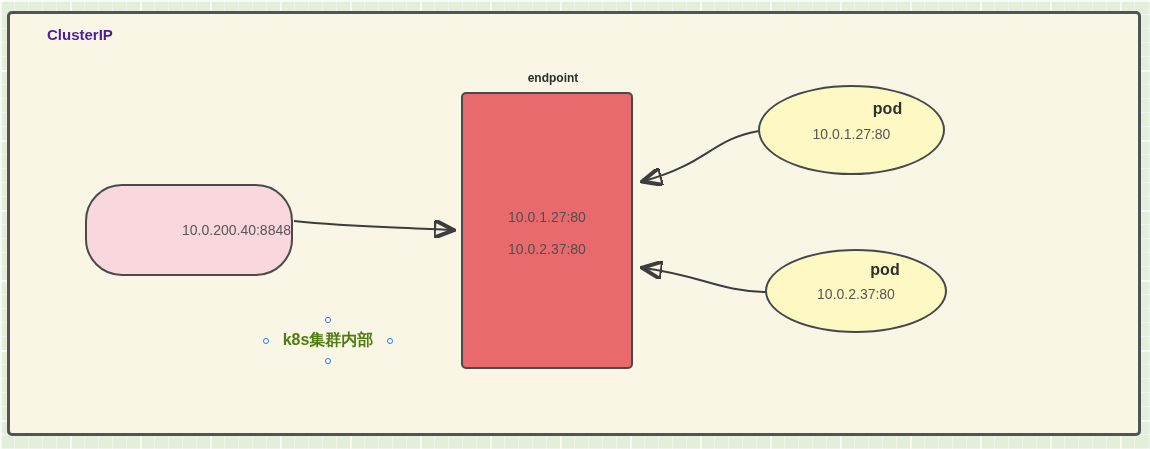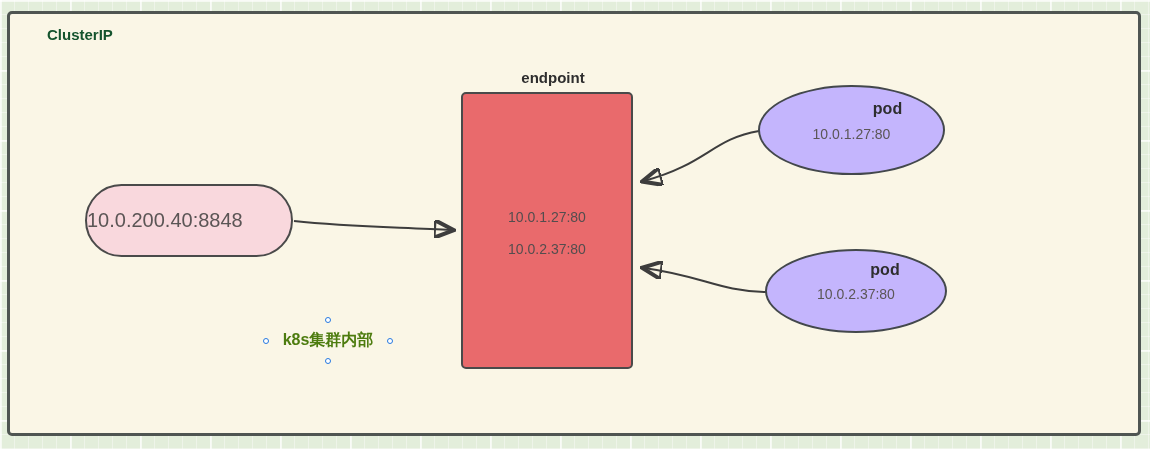--- a/index.html
+++ b/index.html
@@ -22,57 +22,57 @@
     position: absolute; left: 7px; top: 11px;
     width: 1134px; height: 425px;
     background: #faf6e6;
     border: 3px solid #4f5552;
     border-radius: 5px;
     box-sizing: border-box;
   }
 
   .diagram-title {
     position: absolute; left: 47px; top: 25px;
-    font-size: 15px; font-weight: bold; color: #14532d; line-height: 20px;
+    font-size: 15px; font-weight: bold; color: #4c1d95; line-height: 20px;
   }
 
   .node-label {
     position: absolute; text-align: center;
-    font-size: 15px; font-weight: bold; color: #2e2e2e; line-height: 20px;
+    font-size: 12px; font-weight: bold; color: #2e2e2e; line-height: 20px;
   }
   .svc-label { left: 85px; top: 156px; width: 195px; }
   .endpoint-label { left: 461px; top: 68px; width: 184px; }
 
   .svc-shape {
     position: absolute; left: 85px; top: 184px;
-    width: 208px; height: 73px;
+    width: 208px; height: 92px;
     background: #f9d8dd;
     border: 2px solid #4a4a4a;
     border-radius: 37px;
     box-sizing: border-box;
-    display: flex; align-items: center; justify-content: flex-start;
-    font-size: 20px; color: #5b5555;
+    display: flex; align-items: center; justify-content: flex-end;
+    font-size: 14px; color: #5b5555;
   }
 
   .endpoint-shape {
     position: absolute; left: 461px; top: 92px;
     width: 172px; height: 277px;
     background: #e96a6c;
     border: 2px solid #4a4a4a;
     border-radius: 5px;
     box-sizing: border-box;
   }
   .ep-lines {
     position: absolute; left: 0; right: 0; top: 107px;
     text-align: center; font-size: 14px; color: #534d4e; line-height: 32px;
   }
 
   .pod-shape {
     position: absolute;
-    background: #c4b5fd;
+    background: #fef9c3;
     border: 2px solid #43484c;
     border-radius: 50%;
     box-sizing: border-box;
   }
   .pod-1 { left: 758px; top: 85px;  width: 187px; height: 90px; }
   .pod-2 { left: 765px; top: 249px; width: 182px; height: 84px; }
   .pod-label {
     position: absolute; left: 50%;
     font-size: 16px; font-weight: bold; color: #2e2e2e; line-height: 20px;
     transform: translateX(-50%);

